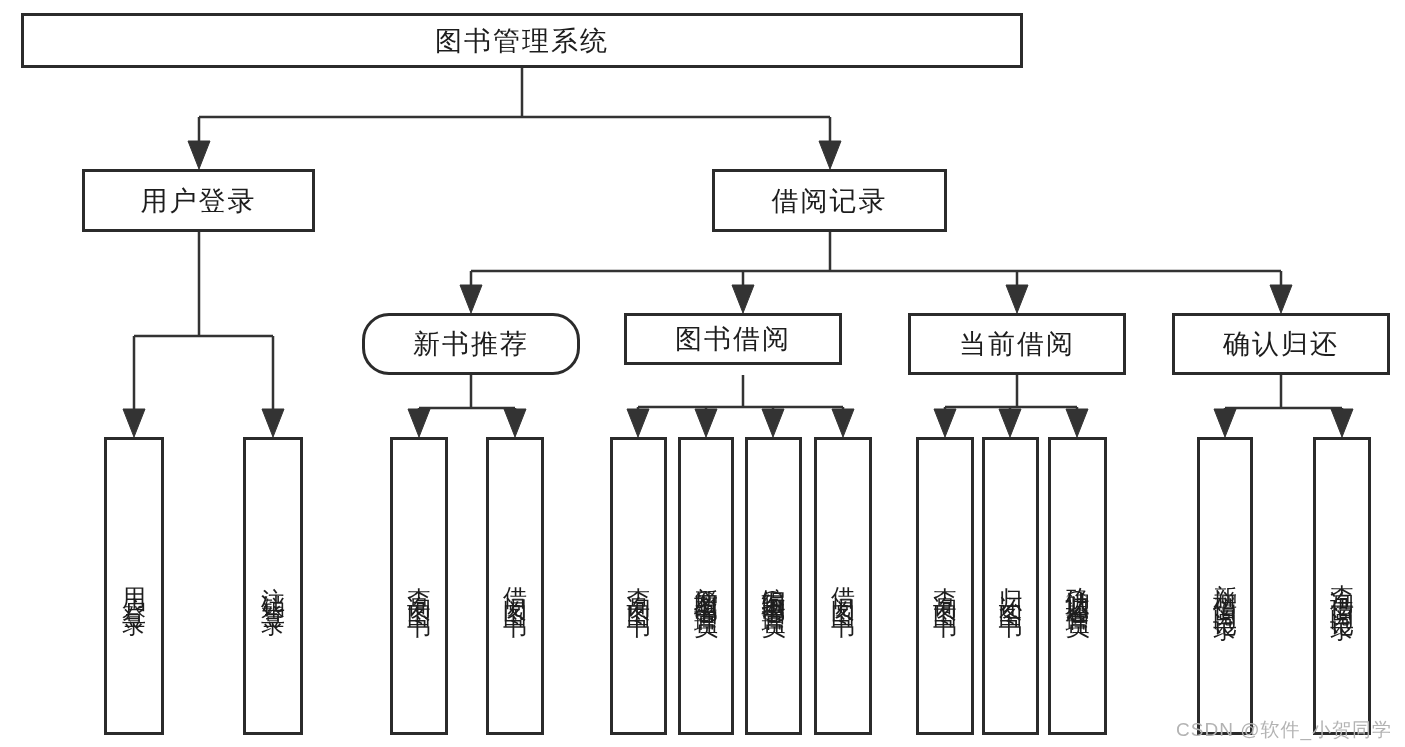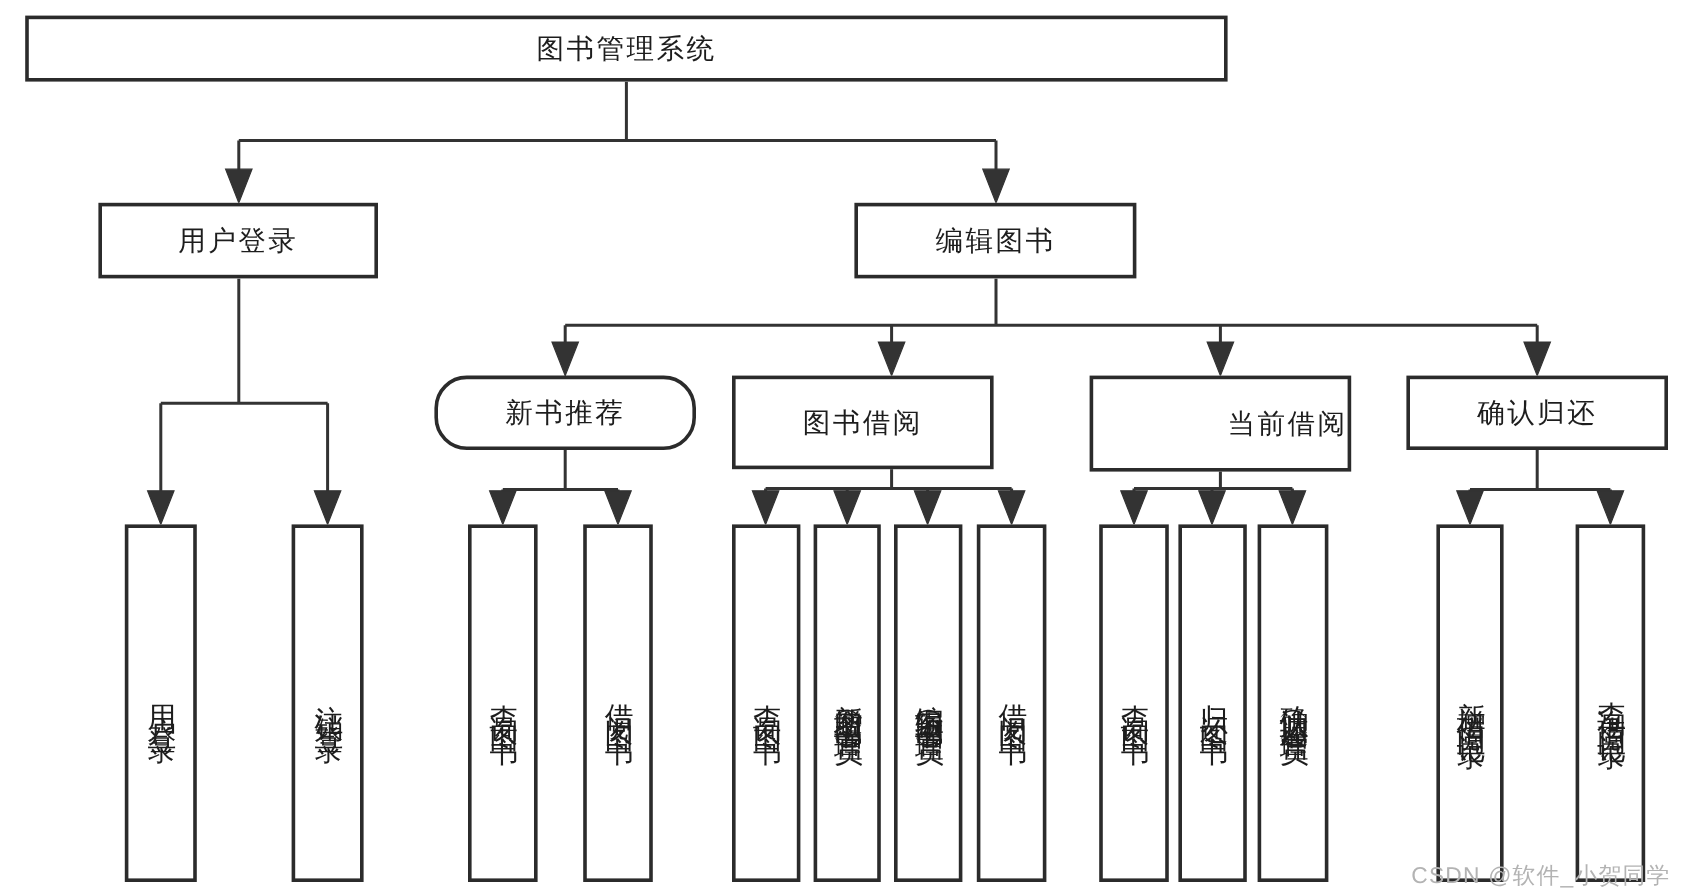--- a/index.html
+++ b/index.html
@@ -36,21 +36,21 @@
     position: absolute;
     box-sizing: border-box;
     background: #ffffff;
     border: 3px solid #2b2b2b;
     display: flex;
     align-items: center;
     justify-content: center;
     color: #1d1d1d;
   }
   .h-label {
-    font-size: 23px;
+    font-size: 27px;
     letter-spacing: 2px;
     white-space: nowrap;
     color: #1d1d1d;
   }
   .v-label {
     writing-mode: vertical-rl;
     text-orientation: upright;
     font-size: 24px;
     line-height: 1;
     color: #1d1d1d;
@@ -120,30 +120,30 @@
   </svg>
 
   <div class="node" style="left:21px; top:13px; width:1002px; height:55px;">
     <span class="h-label">图书管理系统</span>
   </div>
 
   <div class="node" style="left:82px; top:169px; width:233px; height:63px;">
     <span class="h-label">用户登录</span>
   </div>
   <div class="node" style="left:712px; top:169px; width:235px; height:63px;">
-    <span class="h-label">编辑图书</span>
+    <span class="h-label">借阅记录</span>
   </div>
 
   <div class="node" style="left:362px; top:313px; width:218px; height:62px;border-radius:27px;">
     <span class="h-label">新书推荐</span>
   </div>
-  <div class="node" style="left:610px; top:313px; width:218px; height:78px;text-align:right;">
+  <div class="node" style="left:624px; top:313px; width:218px; height:52px;text-align:right;">
     <span class="h-label">图书借阅</span>
   </div>
-  <div class="node" style="left:908px; top:313px; width:218px; height:80px;justify-content:flex-end;">
+  <div class="node" style="left:908px; top:313px; width:218px; height:62px;">
     <span class="h-label">当前借阅</span>
   </div>
   <div class="node" style="left:1172px; top:313px; width:218px; height:62px;">
     <span class="h-label">确认归还</span>
   </div>
 
   <div class="node" style="left:104px; top:437px; width:60px; height:298px;">
     <span class="v-label sp4">用户登录</span>
   </div>
   <div class="node" style="left:243px; top:437px; width:60px; height:298px;">

